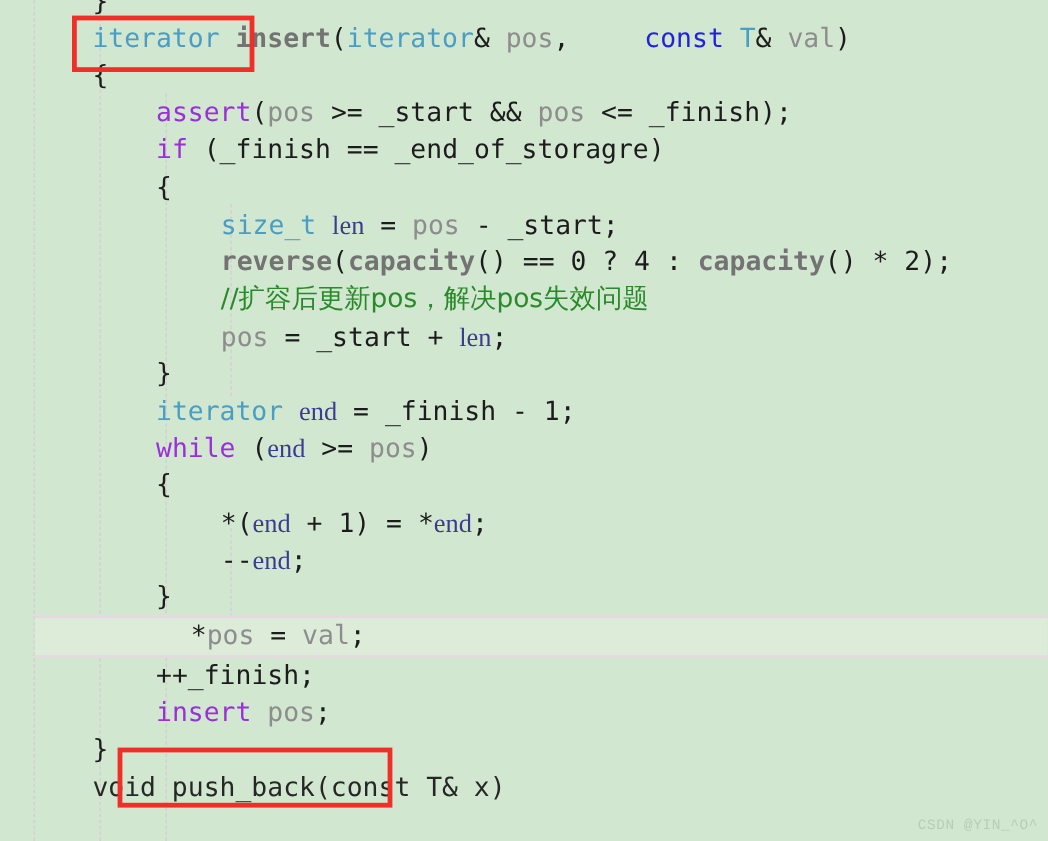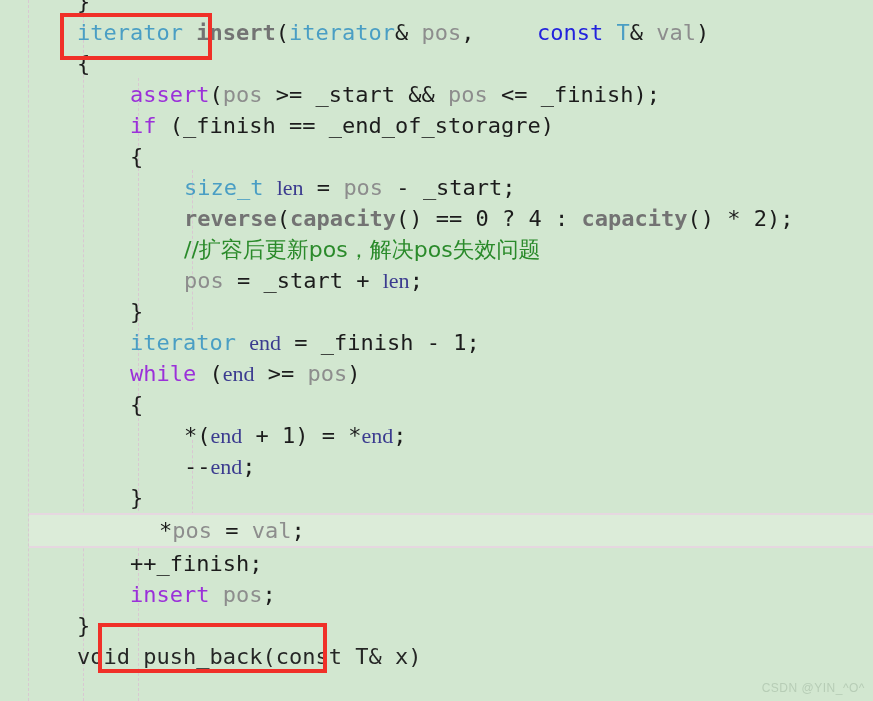--- a/index.html
+++ b/index.html
@@ -75,21 +75,21 @@
     border: 4px solid #f03028;
     box-sizing: border-box;
     pointer-events: none;
     background: transparent;
   }
 
   .watermark {
     position: absolute;
     right: 8px;
     bottom: 6px;
-    font-family: Liberation Sans, sans-serif;
+    font-family: Liberation Mono, monospace;
     font-size: 12px;
     color: #b7cdb6;
     letter-spacing: 0.5px;
   }
 
   .cjk { font-family: "DejaVu Sans", "Liberation Sans", sans-serif; }
 </style>
 </head>
 <body>
 

